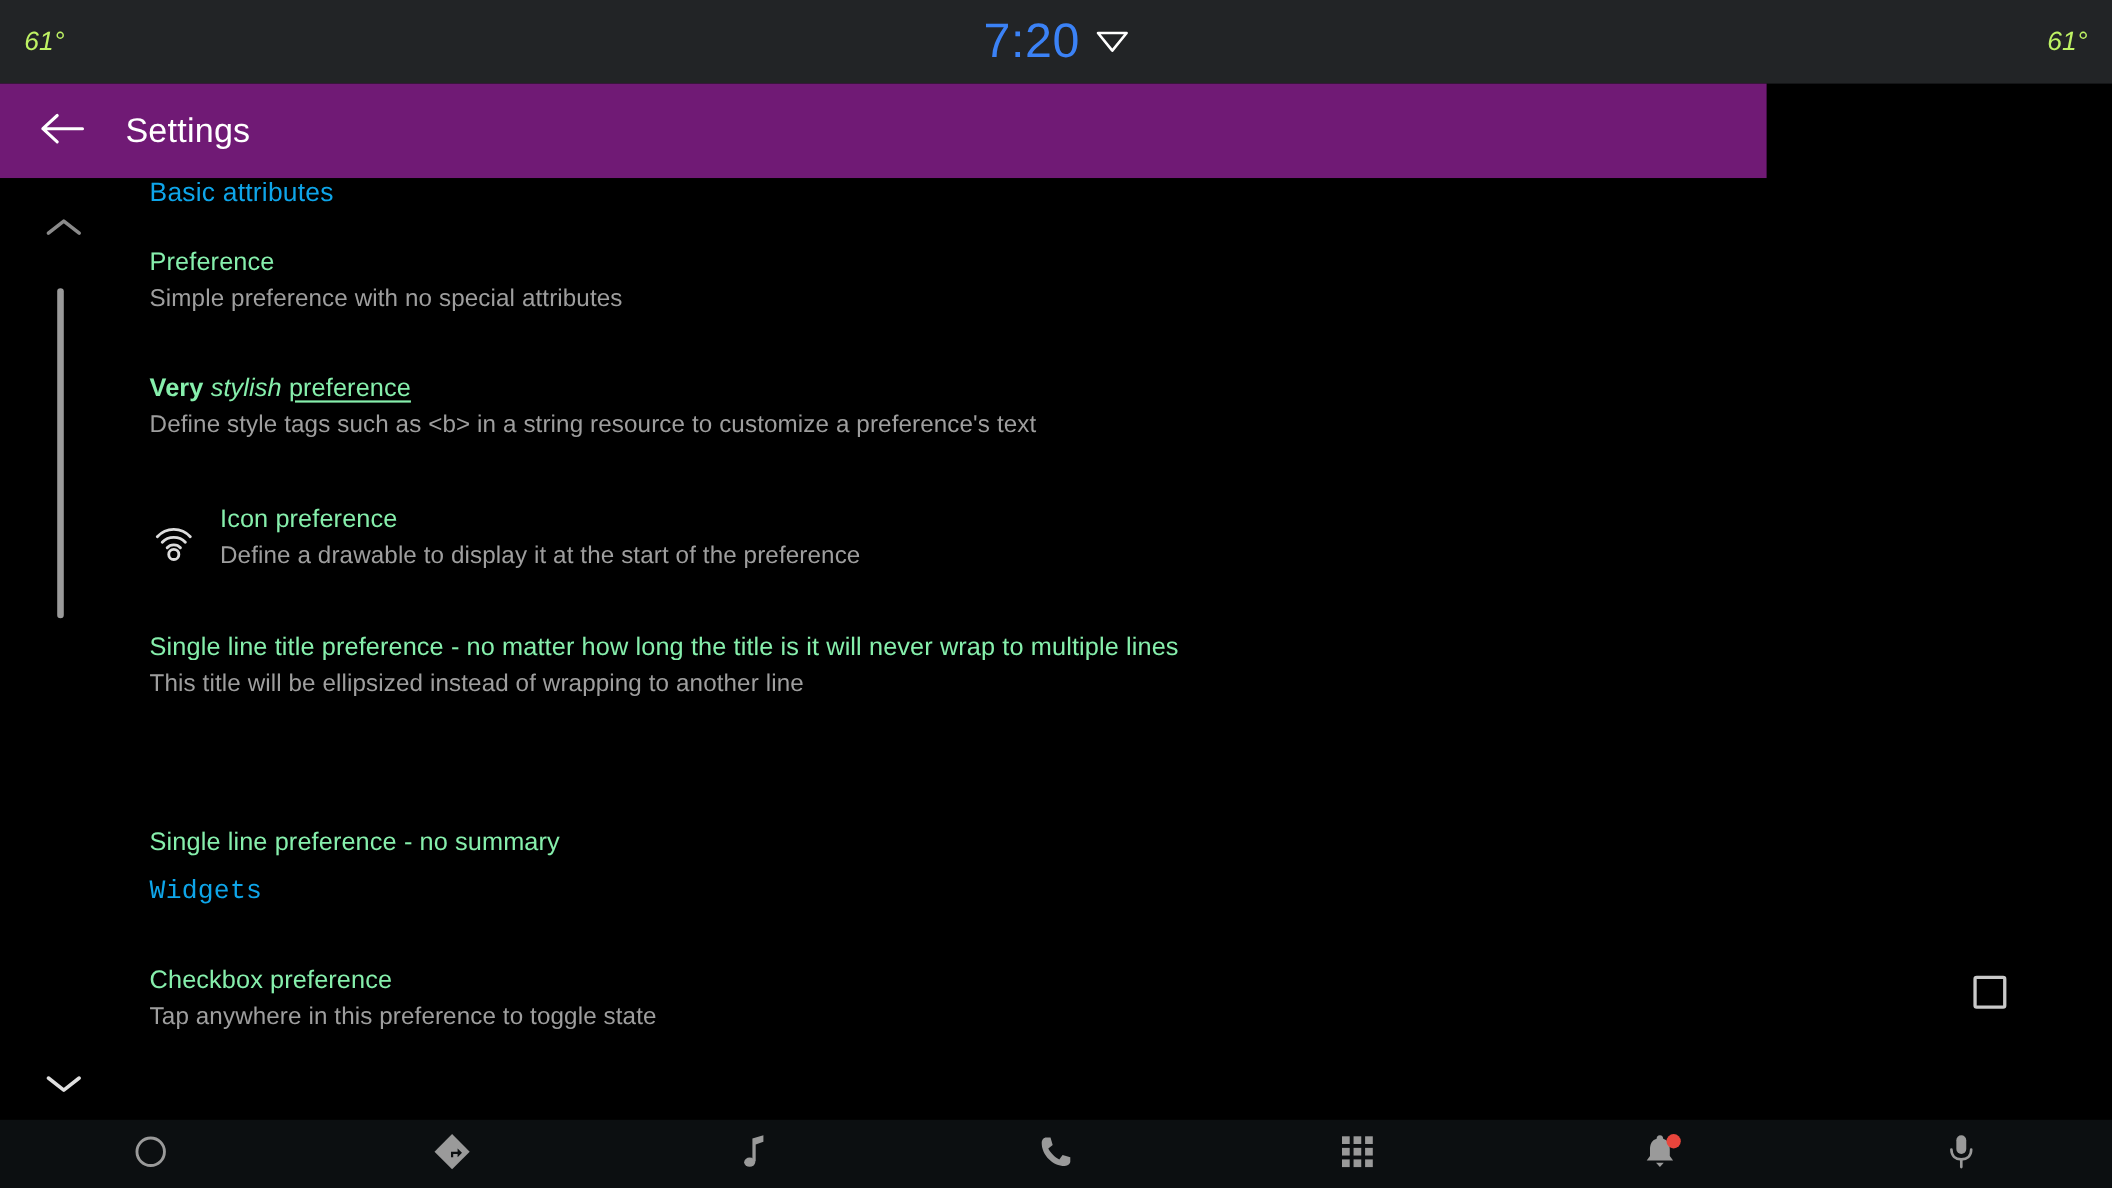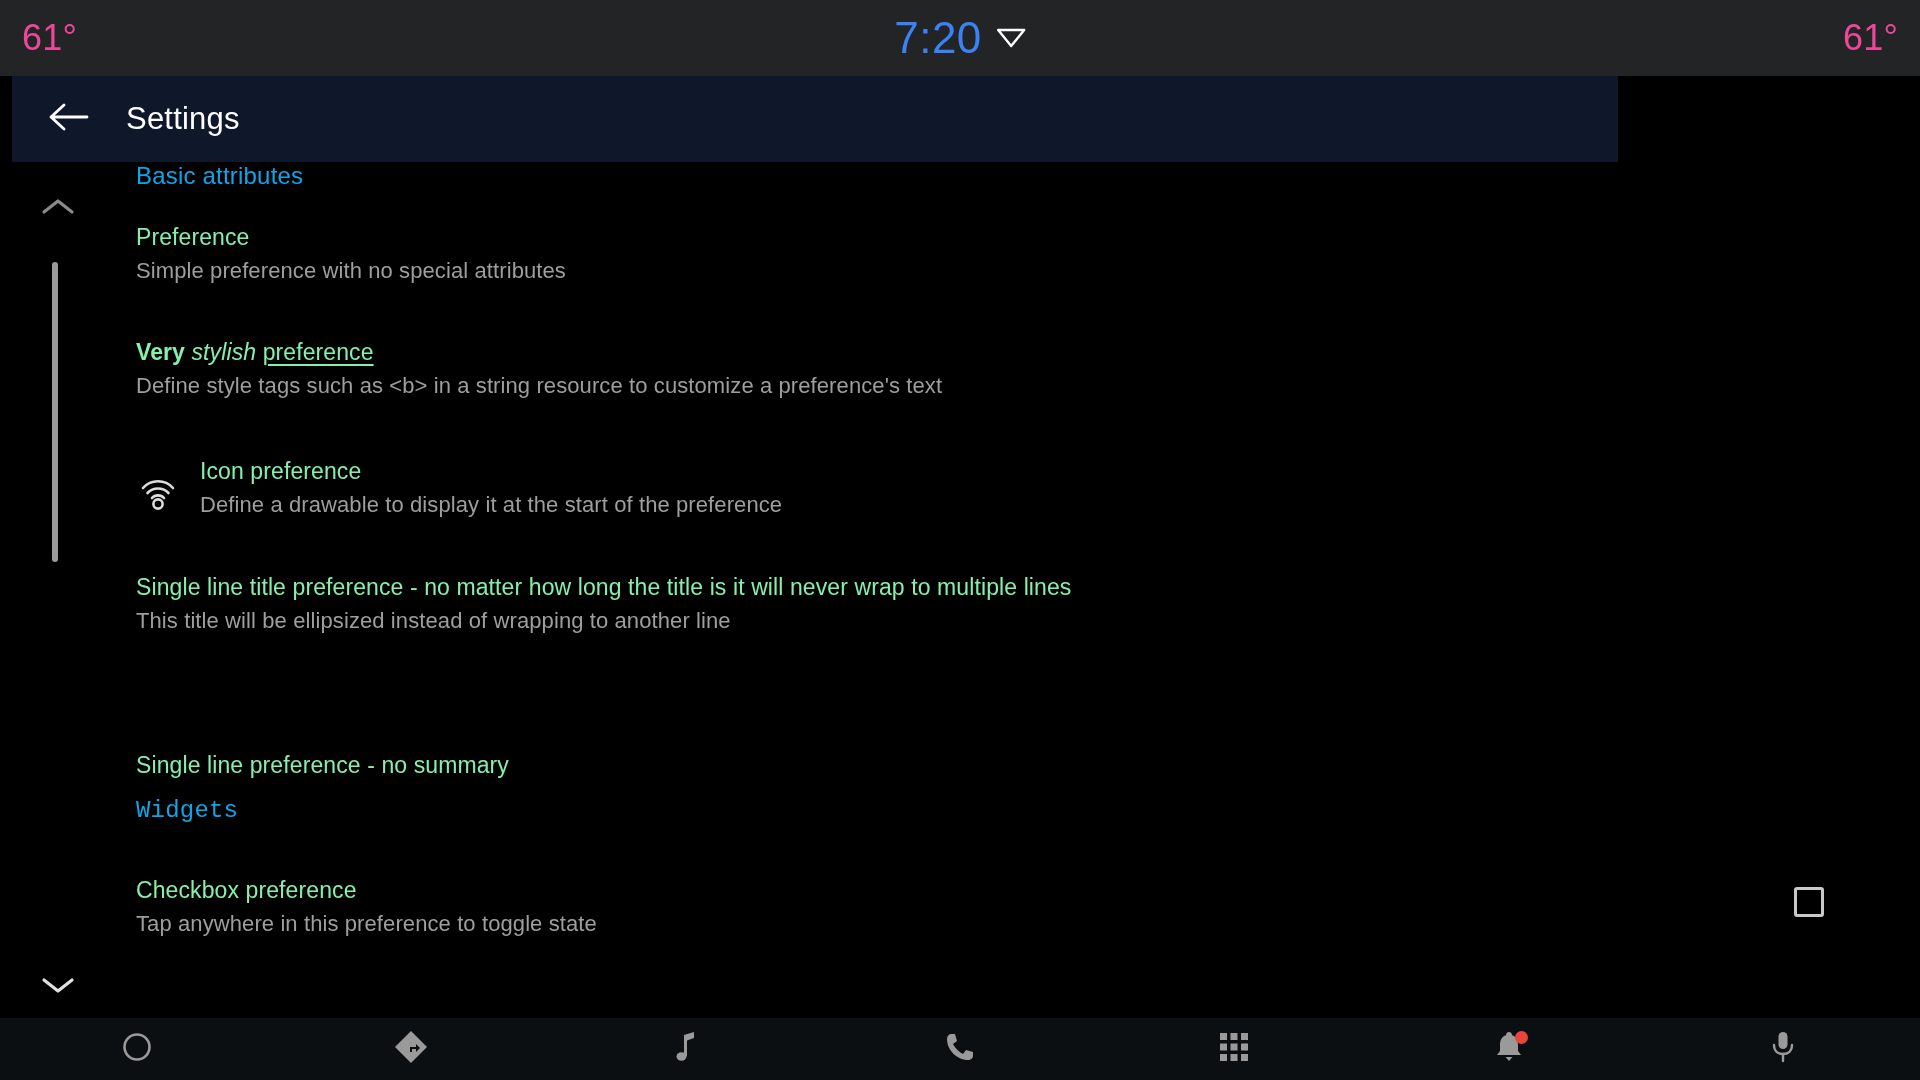--- a/index.html
+++ b/index.html
@@ -22,48 +22,49 @@
     width: 1920px;
     height: 76px;
     background: #222426;
     display: flex;
     align-items: center;
     justify-content: space-between;
     box-sizing: border-box;
     padding: 0 22px;
   }
   .status-temp {
-    color: #ec4899;
-    font-size: 36px;
+    color: #bef264;
+    font-size: 24px;
     letter-spacing: 0.2px;
+    font-style: italic;
   }
   .status-center {
     display: flex;
     align-items: center;
     gap: 14px;
     position: absolute;
     left: 50%;
     transform: translateX(-50%);
   }
   .status-clock {
     color: #3b82f6;
     font-size: 44px;
     letter-spacing: 0.5px;
   }
   .wifi-glyph { display: block; }
 
   
   .app-bar {
     position: absolute;
-    top: 76px; left: 12px;
+    top: 76px; left: 0;
     width: 1606px;
     height: 86px;
     display: flex;
     align-items: center;
-    background: #0f172a;
+    background: #701a75;
   }
   .back-btn {
     width: 56px; height: 56px;
     margin-left: 28px;
     display: flex;
     align-items: center;
     justify-content: center;
     cursor: pointer;
   }
   .app-title {

